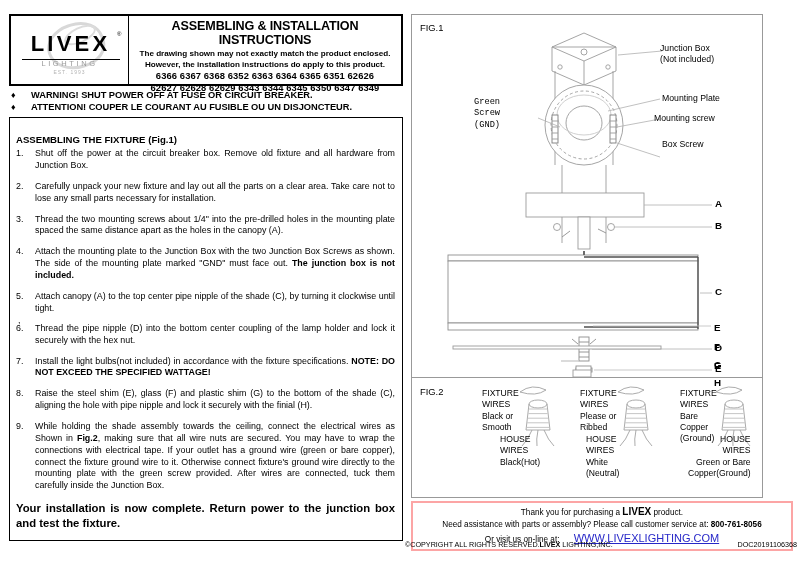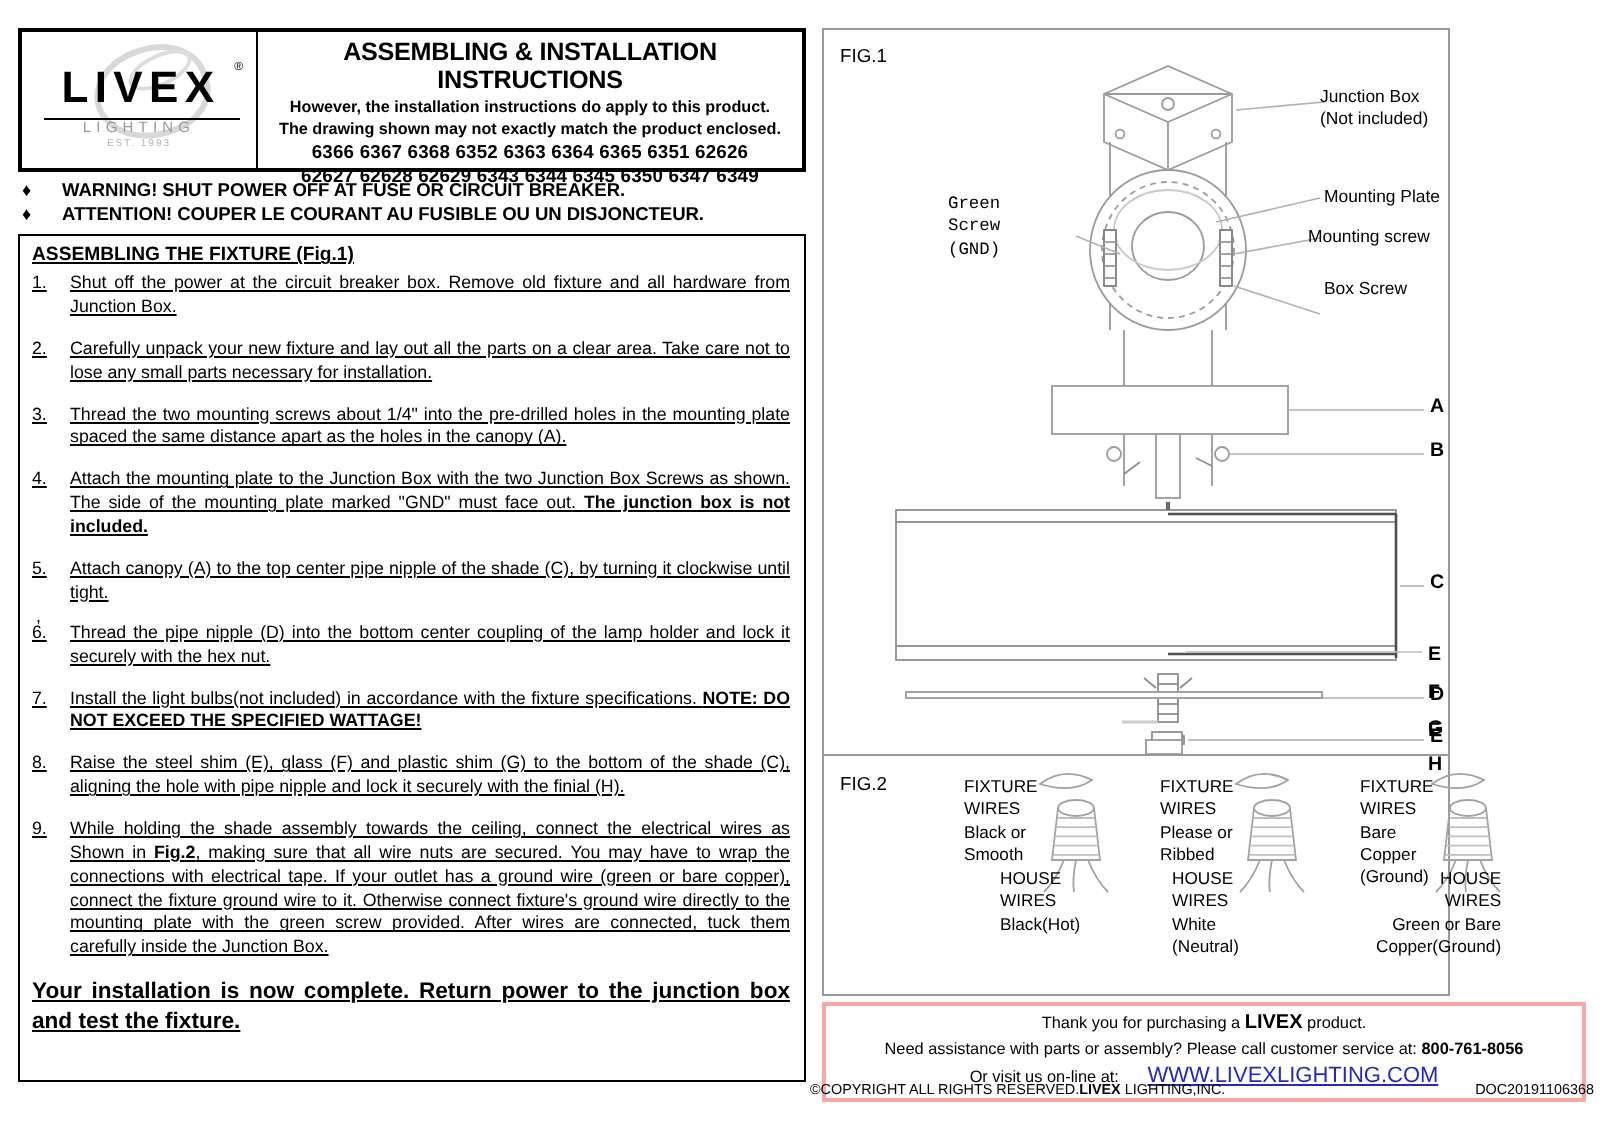--- a/index.html
+++ b/index.html
@@ -116,24 +116,23 @@
     font-size: 9.3px; font-weight: bold;
     line-height: 1.25;
   }
   .warn-dia { width: 20px; font-size: 9px; }
   .warn-txt { letter-spacing: -0.05px; }
 
   
   .instr-box {
     border: 1.5px solid #000;
     margin-top: 4px;
-    padding: 4px 7px 6px 6px;
+    padding: 16px 7px 6px 6px;
     height: 424px;
     background: #fff;
-    text-decoration: underline;
   }
   .instr-head {
     font-size: 9.6px; font-weight: bold;
     margin-bottom: 3px;
   }
   .step {
     display: flex;
     margin-bottom: 9px;
     font-size: 8.9px;
     line-height: 1.33;
@@ -156,21 +155,21 @@
     font-size: 11.3px; font-weight: bold;
     line-height: 1.3;
     text-align: justify;
     margin-top: 4px;
   }
 
   
   .right-col {
     position: absolute;
     left: 411px; top: 14px;
-    width: 314px;
+    width: 352px;
   }
   .fig1-box {
     border: 1px solid #999;
     height: 364px;
     position: relative;
     background: #fff;
   }
   .fig2-box {
     border: 1px solid #999;
     border-top: none;
@@ -239,22 +238,22 @@
           <div class="logo-swoosh2"></div>
           <div class="logo-text">LIVEX</div>
           <div class="logo-reg">®</div>
           <div class="logo-rule"></div>
           <div class="logo-sub">LIGHTING</div>
           <div class="logo-est">EST. 1993</div>
         </div>
       </div>
       <div class="title-cell">
         <div class="doc-title">ASSEMBLING &amp; INSTALLATION INSTRUCTIONS</div>
+        <div class="doc-sub">The drawing shown may not exactly match the product enclosed.</div>
         <div class="doc-sub">However, the installation instructions do apply to this product.</div>
-        <div class="doc-sub">The drawing shown may not exactly match the product enclosed.</div>
         <div class="model-line">6366 6367 6368 6352 6363 6364 6365 6351 62626</div>
         <div class="model-line">62627 62628 62629 6343 6344 6345 6350 6347 6349</div>
       </div>
     </div>
 
     <div class="warn-block">
       <div class="warn-row">
         <span class="warn-dia">♦</span>
         <span class="warn-txt">WARNING! SHUT POWER OFF AT FUSE OR CIRCUIT BREAKER.</span>
       </div>

